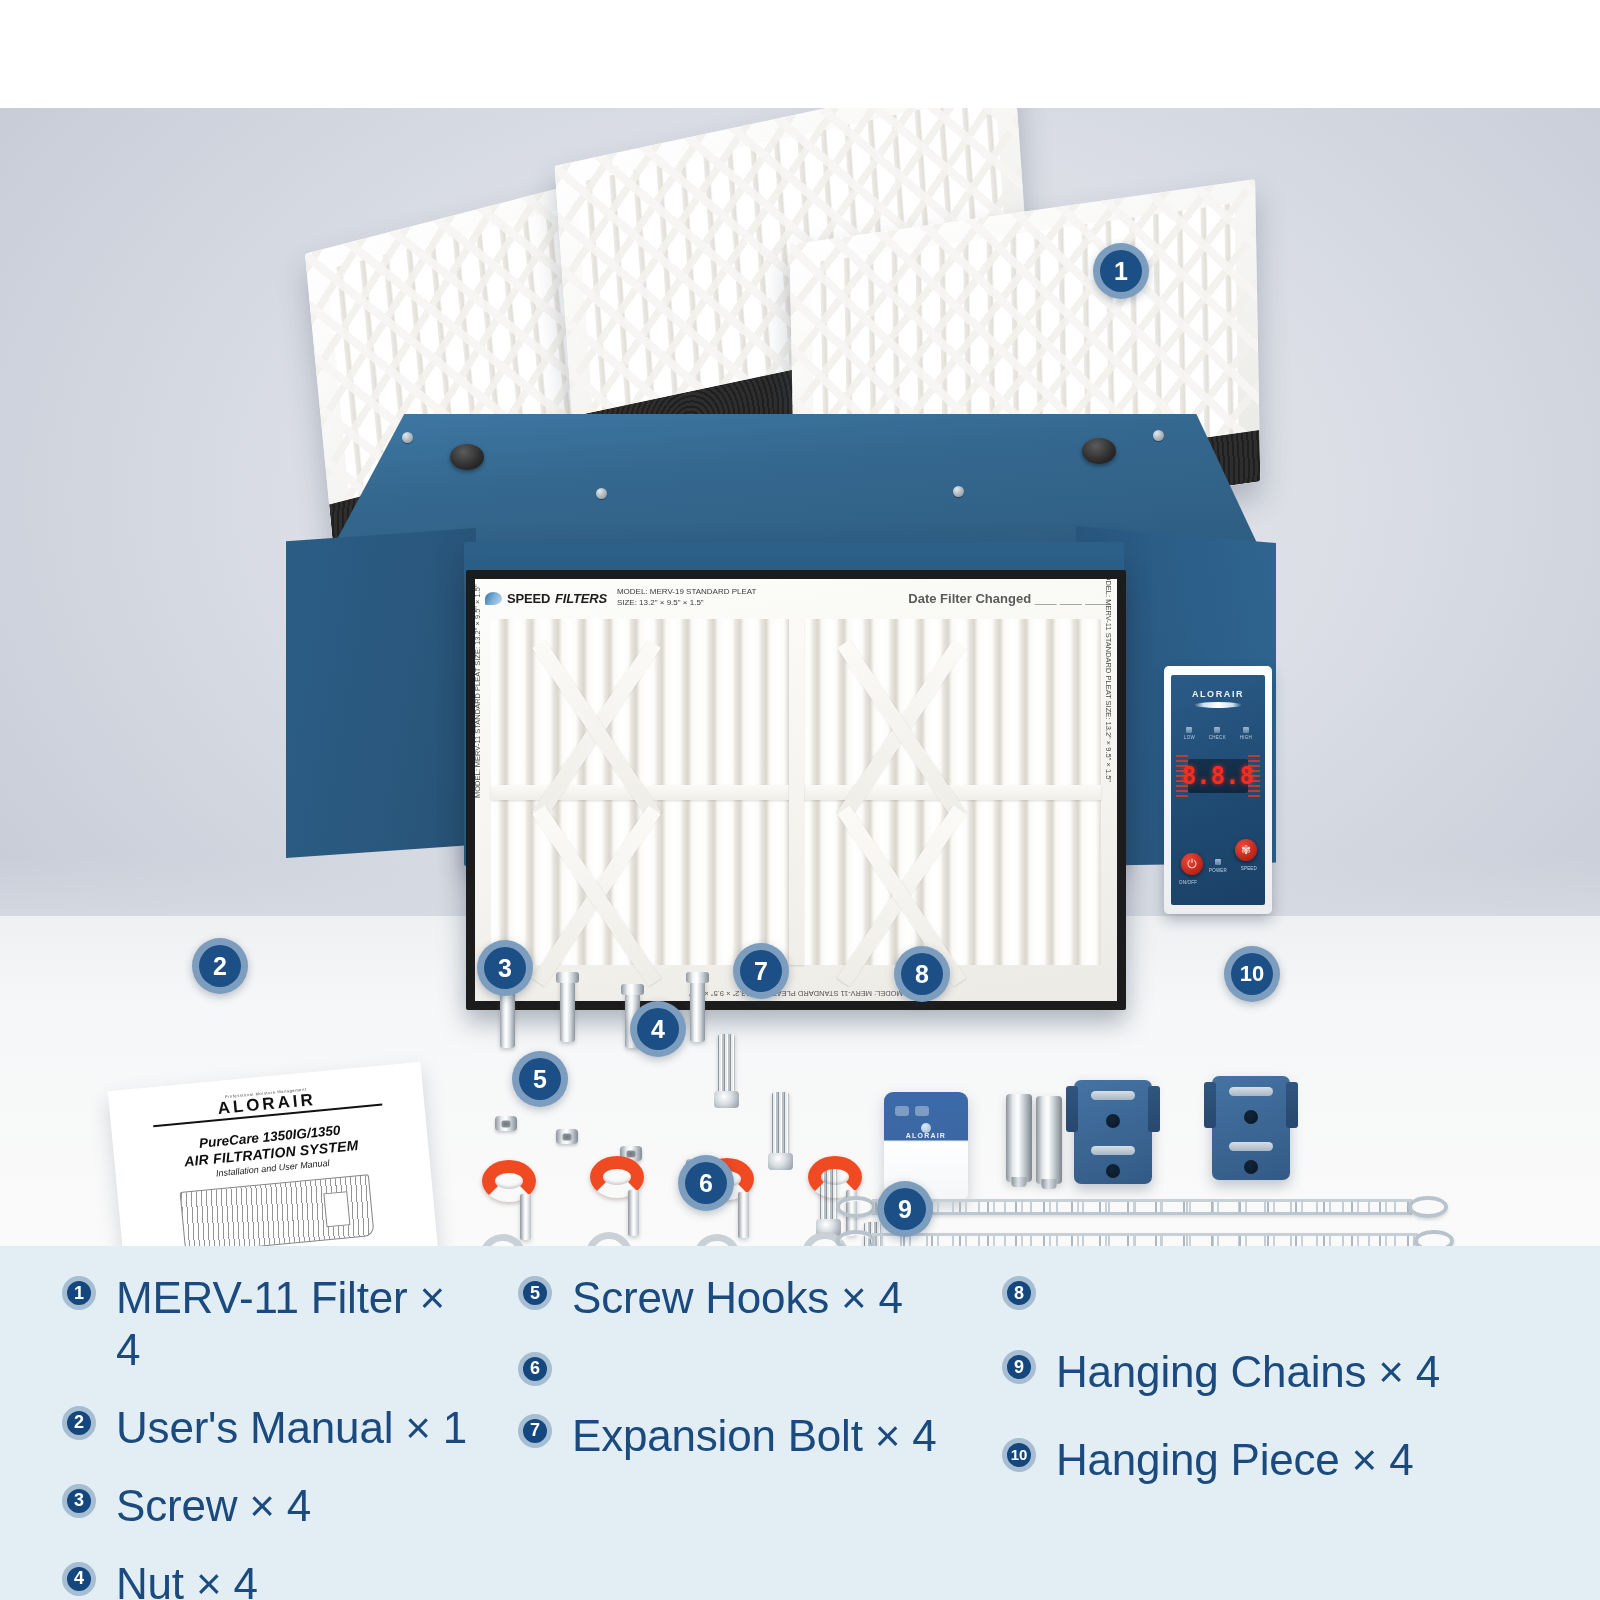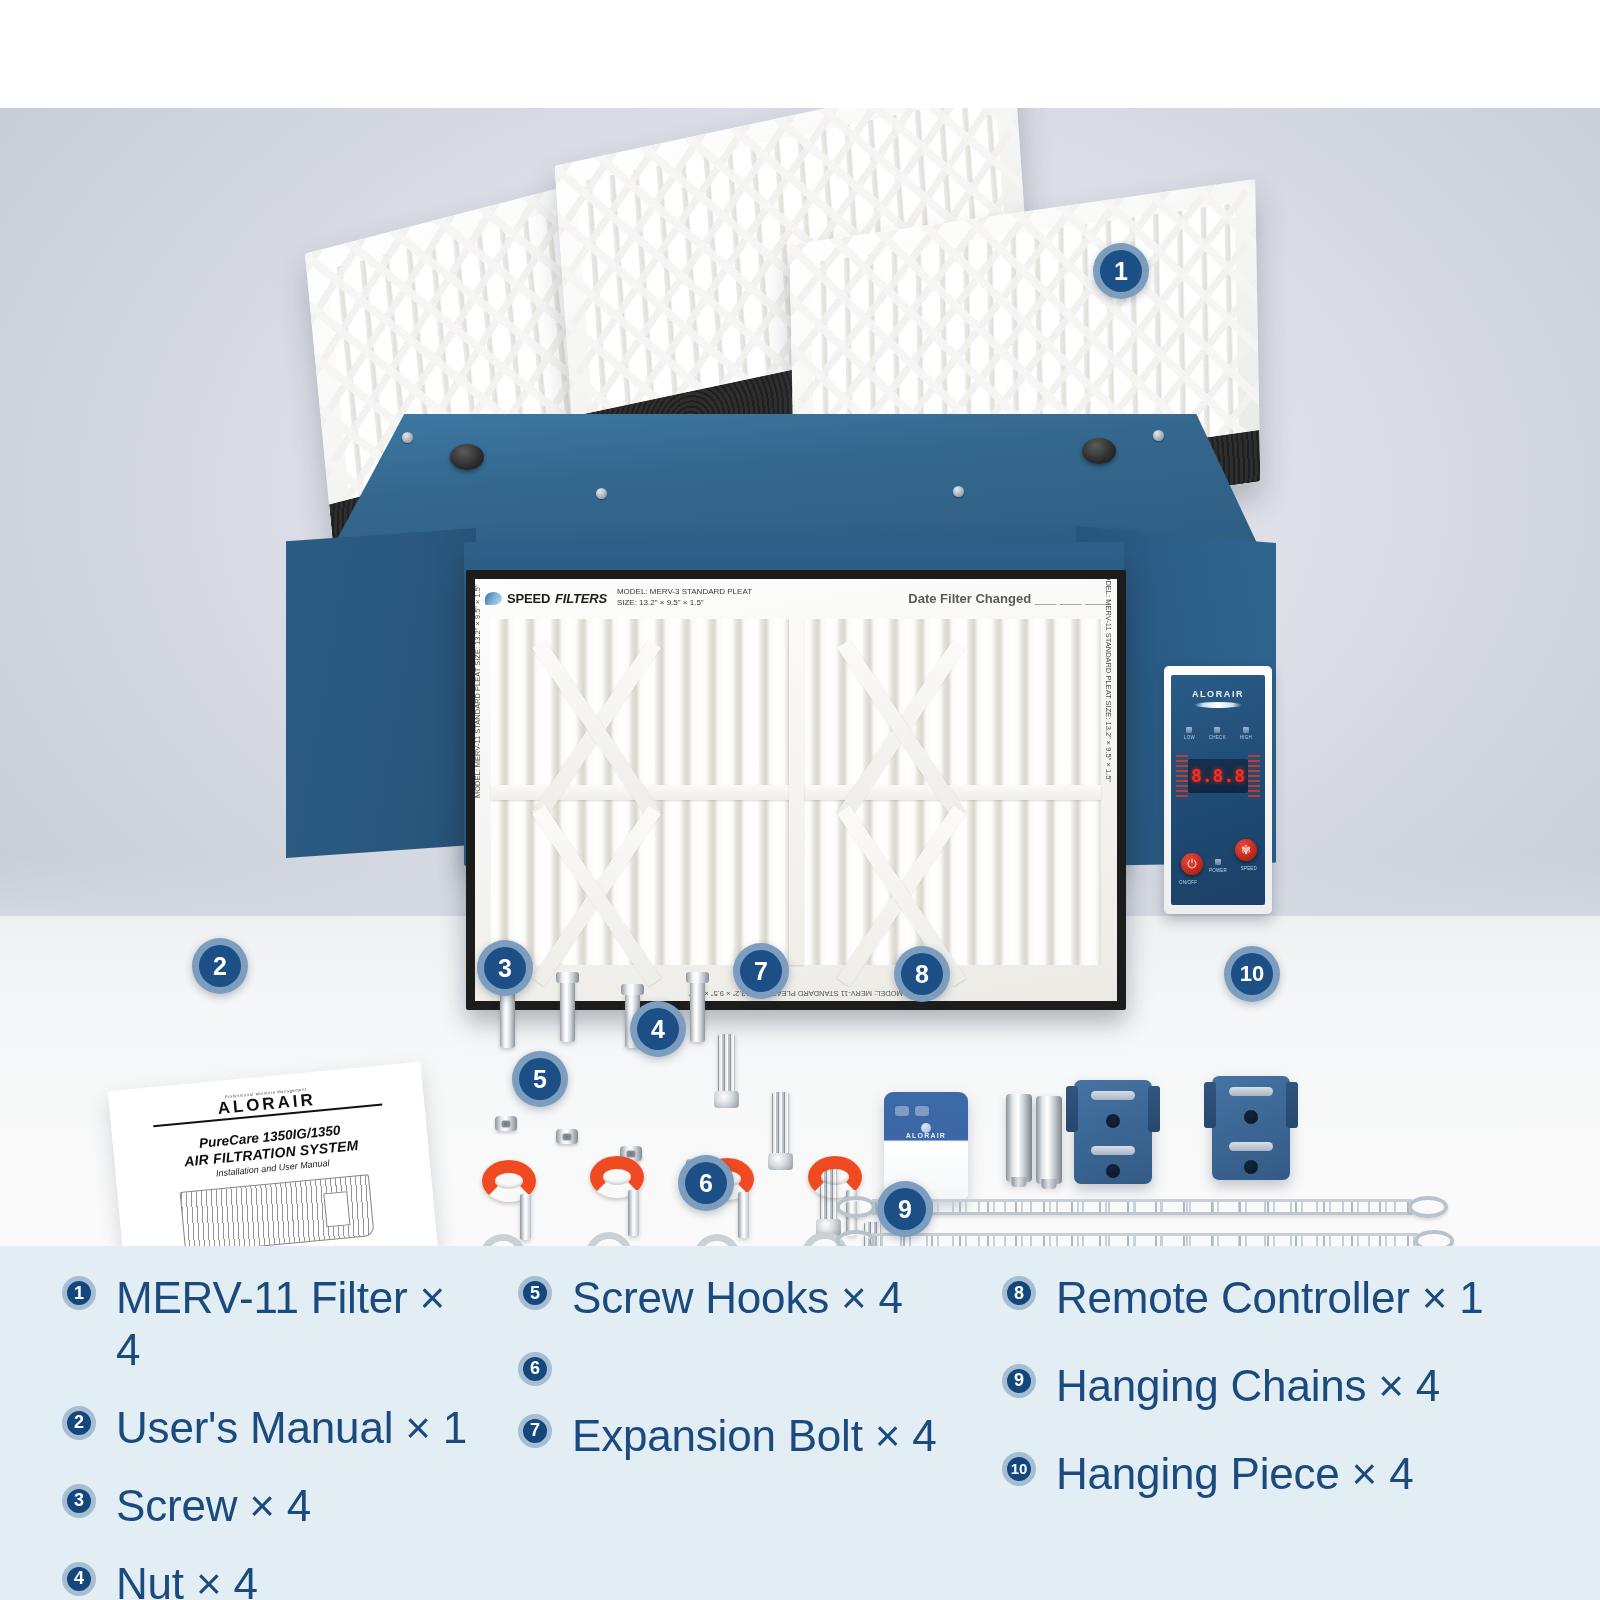--- a/index.html
+++ b/index.html
@@ -226,21 +226,21 @@
   .led-txt { font-size: 4.5px; color: #b9cde0; letter-spacing: .3px; }
   #display {
     position: absolute; left: 50%; top: 84px; transform: translateX(-50%);
     width: 60px; height: 34px;
     background: linear-gradient(180deg, #16314d 0%, #102740 100%);
     border-radius: 2px;
     display: flex; align-items: center; justify-content: center; gap: 3px;
   }
   .digit {
     color: #ff2b1e; font-family: "DejaVu Sans Mono", monospace;
-    font-size: 18px; font-weight: 700; line-height: 1;
+    font-size: 24px; font-weight: 700; line-height: 1;
     text-shadow: 0 0 5px rgba(255,50,35,.85);
   }
   .hatch-l, .hatch-r {
     position: absolute; top: 80px; width: 12px; height: 42px;
     background: repeating-linear-gradient(180deg, #cf3a2a 0 2px, transparent 2px 5px);
     opacity: .9;
   }
   .hatch-l { left: 5px; } .hatch-r { right: 5px; }
   .pbtn {
     position: absolute; width: 22px; height: 22px; border-radius: 50%;
@@ -541,21 +541,21 @@
 
     <div id="face">
       <div id="face-inner">
         <div id="face-label-row">
           <span class="brand">
             <span class="swoosh"></span>
             <b>SPEED</b>
               <i>FILTERS</i>
           </span>
           <span class="spec">
-            <span>MODEL: MERV-3  STANDARD PLEAT</span><br>
+            <span>MODEL: MERV-19  STANDARD PLEAT</span><br>
             <span>SIZE: 13.2" × 9.5" × 1.5"</span>
           </span>
           <span class="datechg">Date Filter Changed ___ ___ ___</span>
         </div>
 
         <div id="pleats">
           <div class="xbar" id="hbar-mid"></div>
           <div class="xbar" id="vbar-mid"></div>
           <div class="diag" style="left:16%; top:2%;  transform:rotate(34deg);"></div>
           <div class="diag" style="left:16%; top:2%;  transform:rotate(-34deg);"></div>
@@ -769,21 +769,20 @@
         </div>
         <div class="legend-item">
           <span class="legend-badge">7</span>
           <span class="legend-text">Expansion Bolt × 4</span>
         </div>
       </div>
 
       <div class="legend-col c3">
         <div class="legend-item">
           <span class="legend-badge">8</span>
-          <span class="legend-text">Remote Controller × 1</span>
         </div>
         <div class="legend-item">
           <span class="legend-badge">9</span>
           <span class="legend-text">Hanging Chains  × 4</span>
         </div>
         <div class="legend-item">
           <span class="legend-badge two">10</span>
           <span class="legend-text">Hanging Piece  × 4</span>
         </div>
       </div>

